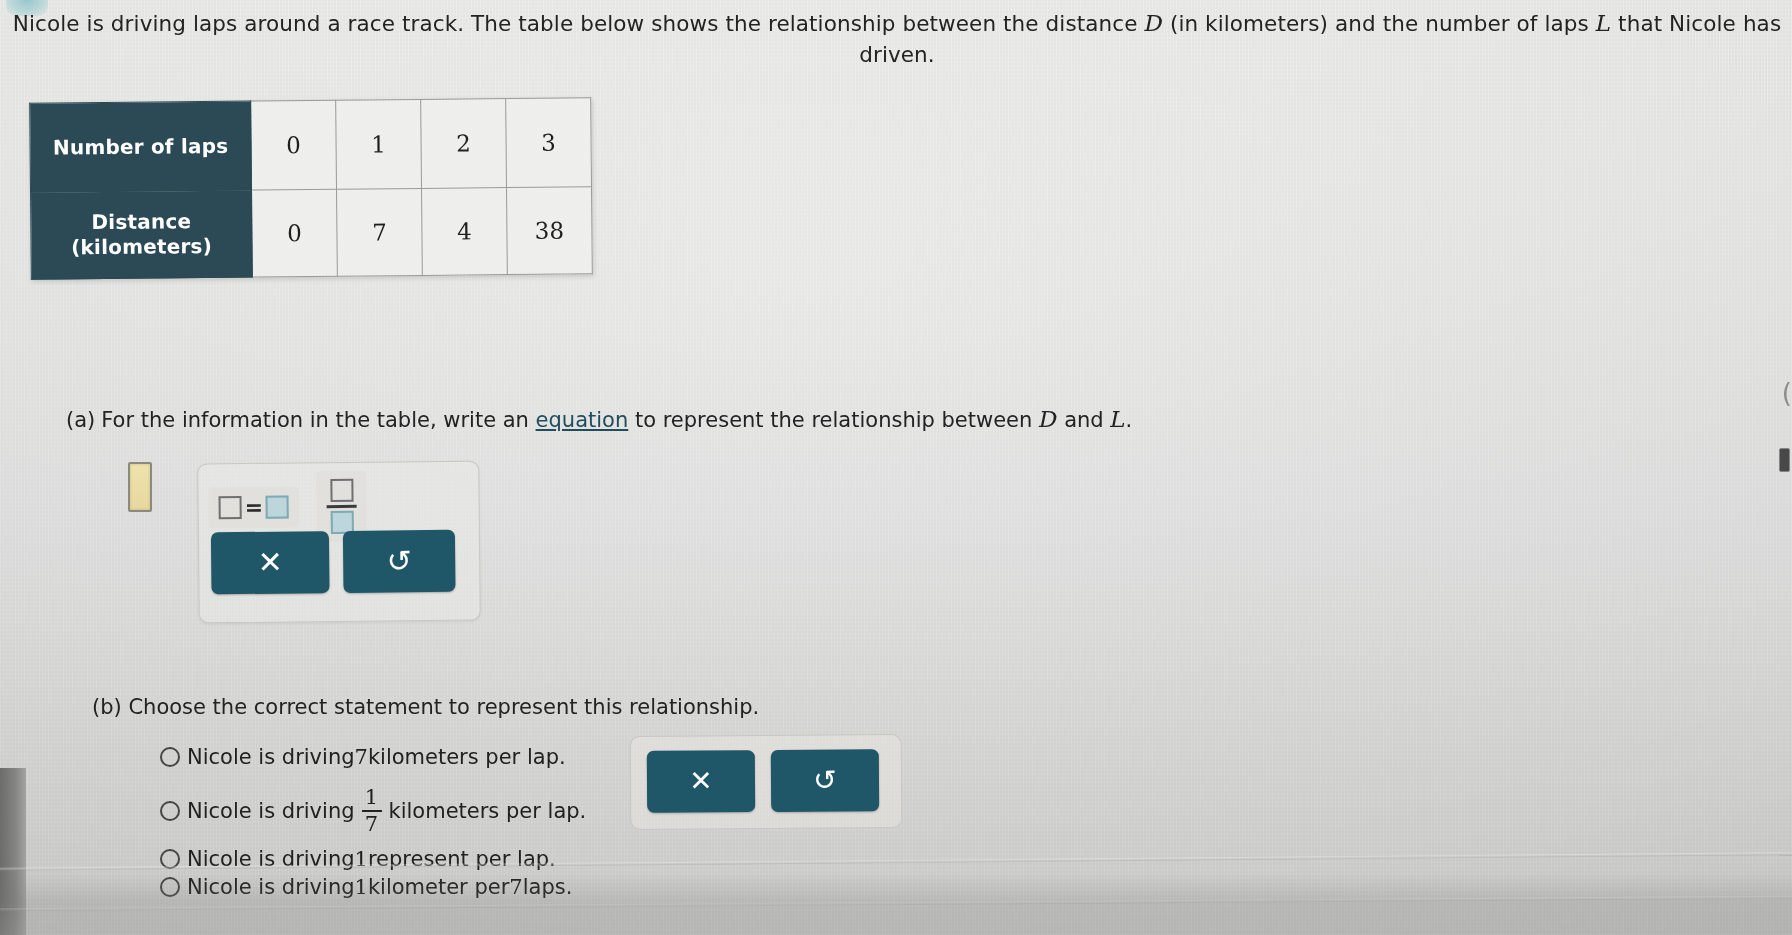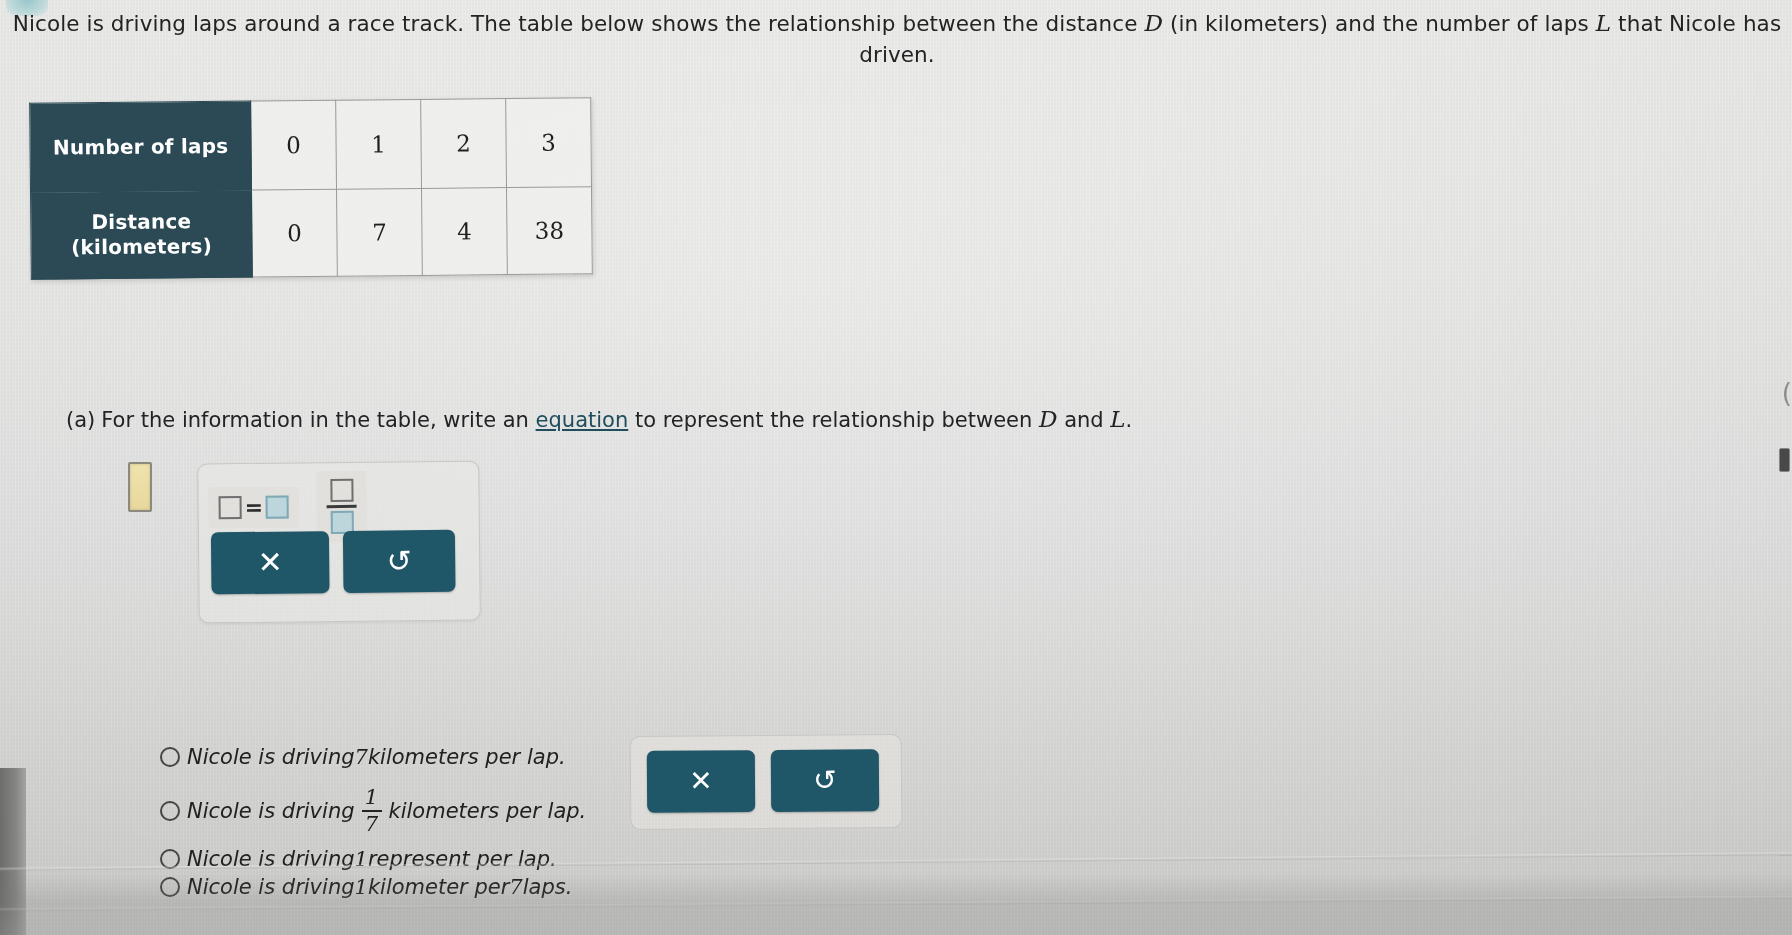--- a/index.html
+++ b/index.html
@@ -268,21 +268,20 @@
     left: 160px;
     top: 745px;
   }
   .choice {
     display: flex;
     align-items: center;
     font-size: 21px;
     color: #212121;
     white-space: nowrap;
     cursor: pointer;
-    font-style: italic;
   }
   .choice.c1 { margin-bottom: 18px; }
   .choice.c2 { margin-bottom: 12px; }
   .choice.c3 { margin-bottom: 4px; }
   .radio {
     width: 16px;
     height: 16px;
     border: 2px solid #454545;
     border-radius: 50%;
     margin-right: 7px;
@@ -418,20 +417,24 @@
     <div id="math-actions">
       <button class="action-btn clear">
         <span>✕</span>
       </button>
       <button class="action-btn undo">
         <span>↺</span>
       </button>
     </div>
   </div>
 
+  <div id="part-b-text">
+    <span>(b)</span>
+    <span>Choose the correct statement to represent this relationship.</span>
+  </div>
 
   <div id="choices">
     <label class="choice c1">
       <span class="radio"></span>
       <span>Nicole is driving </span>
         <span class="num-serif">7</span>
         <span> kilometers per lap.</span>
     </label>
 
     <label class="choice c2">

